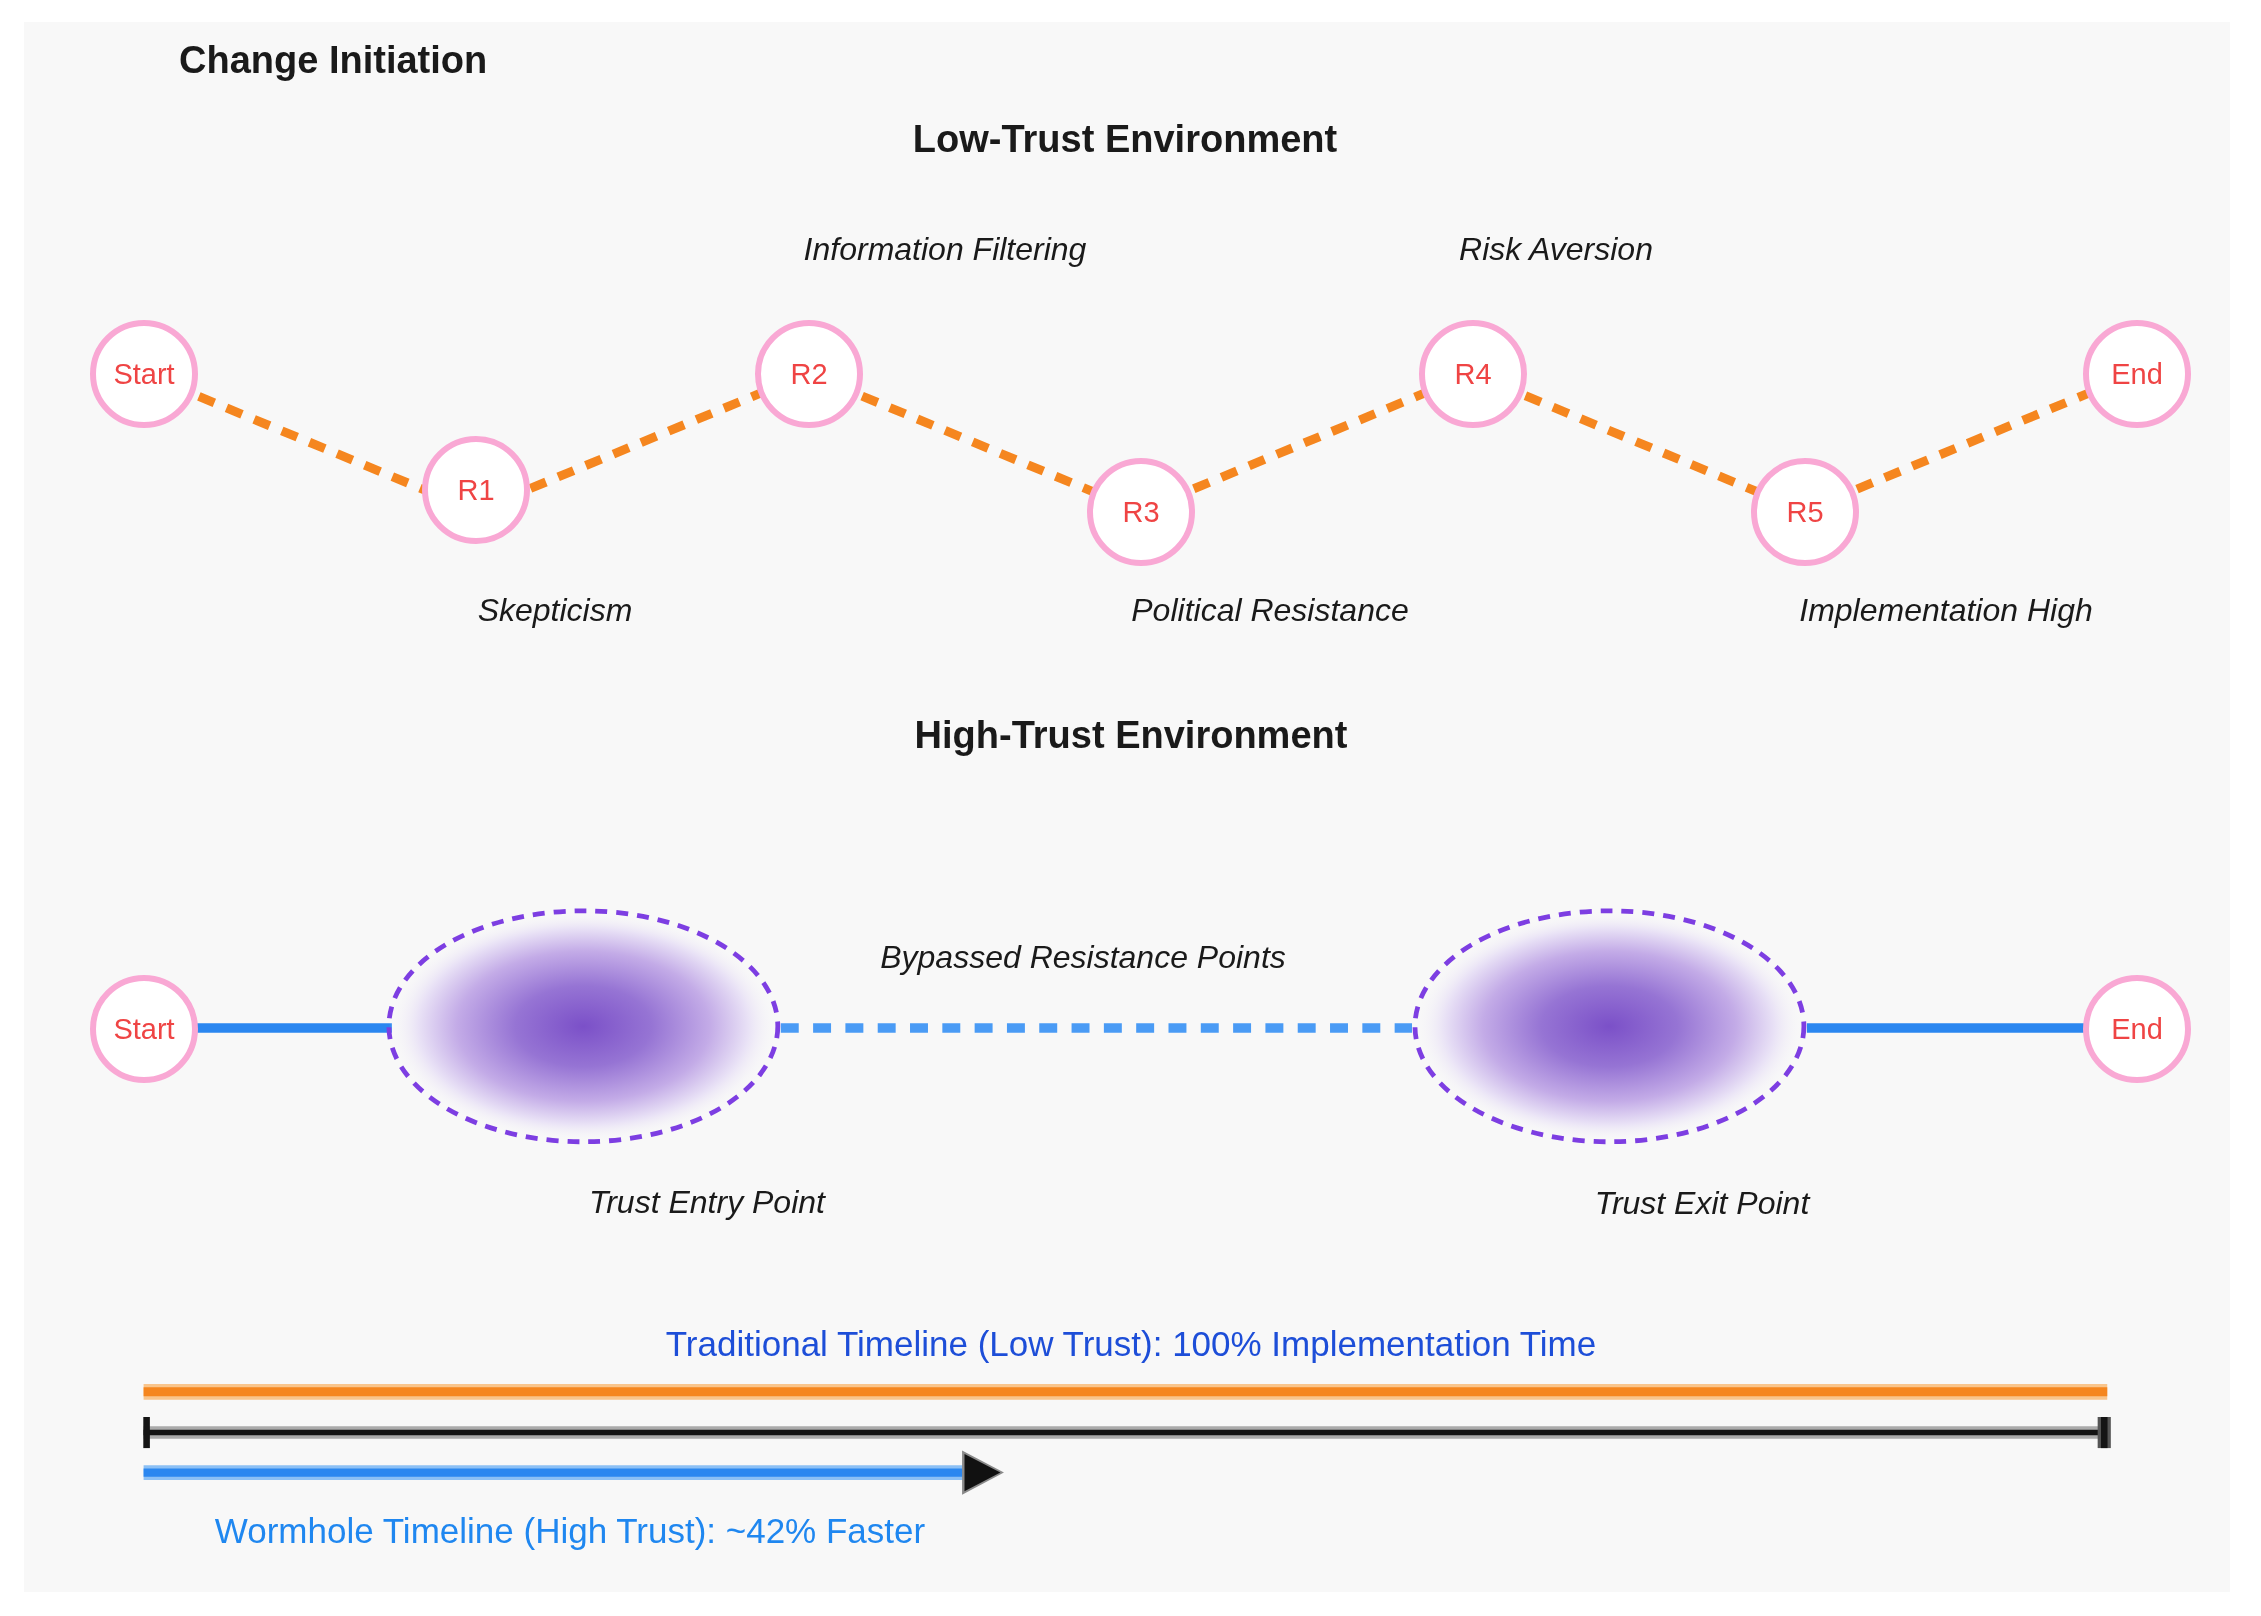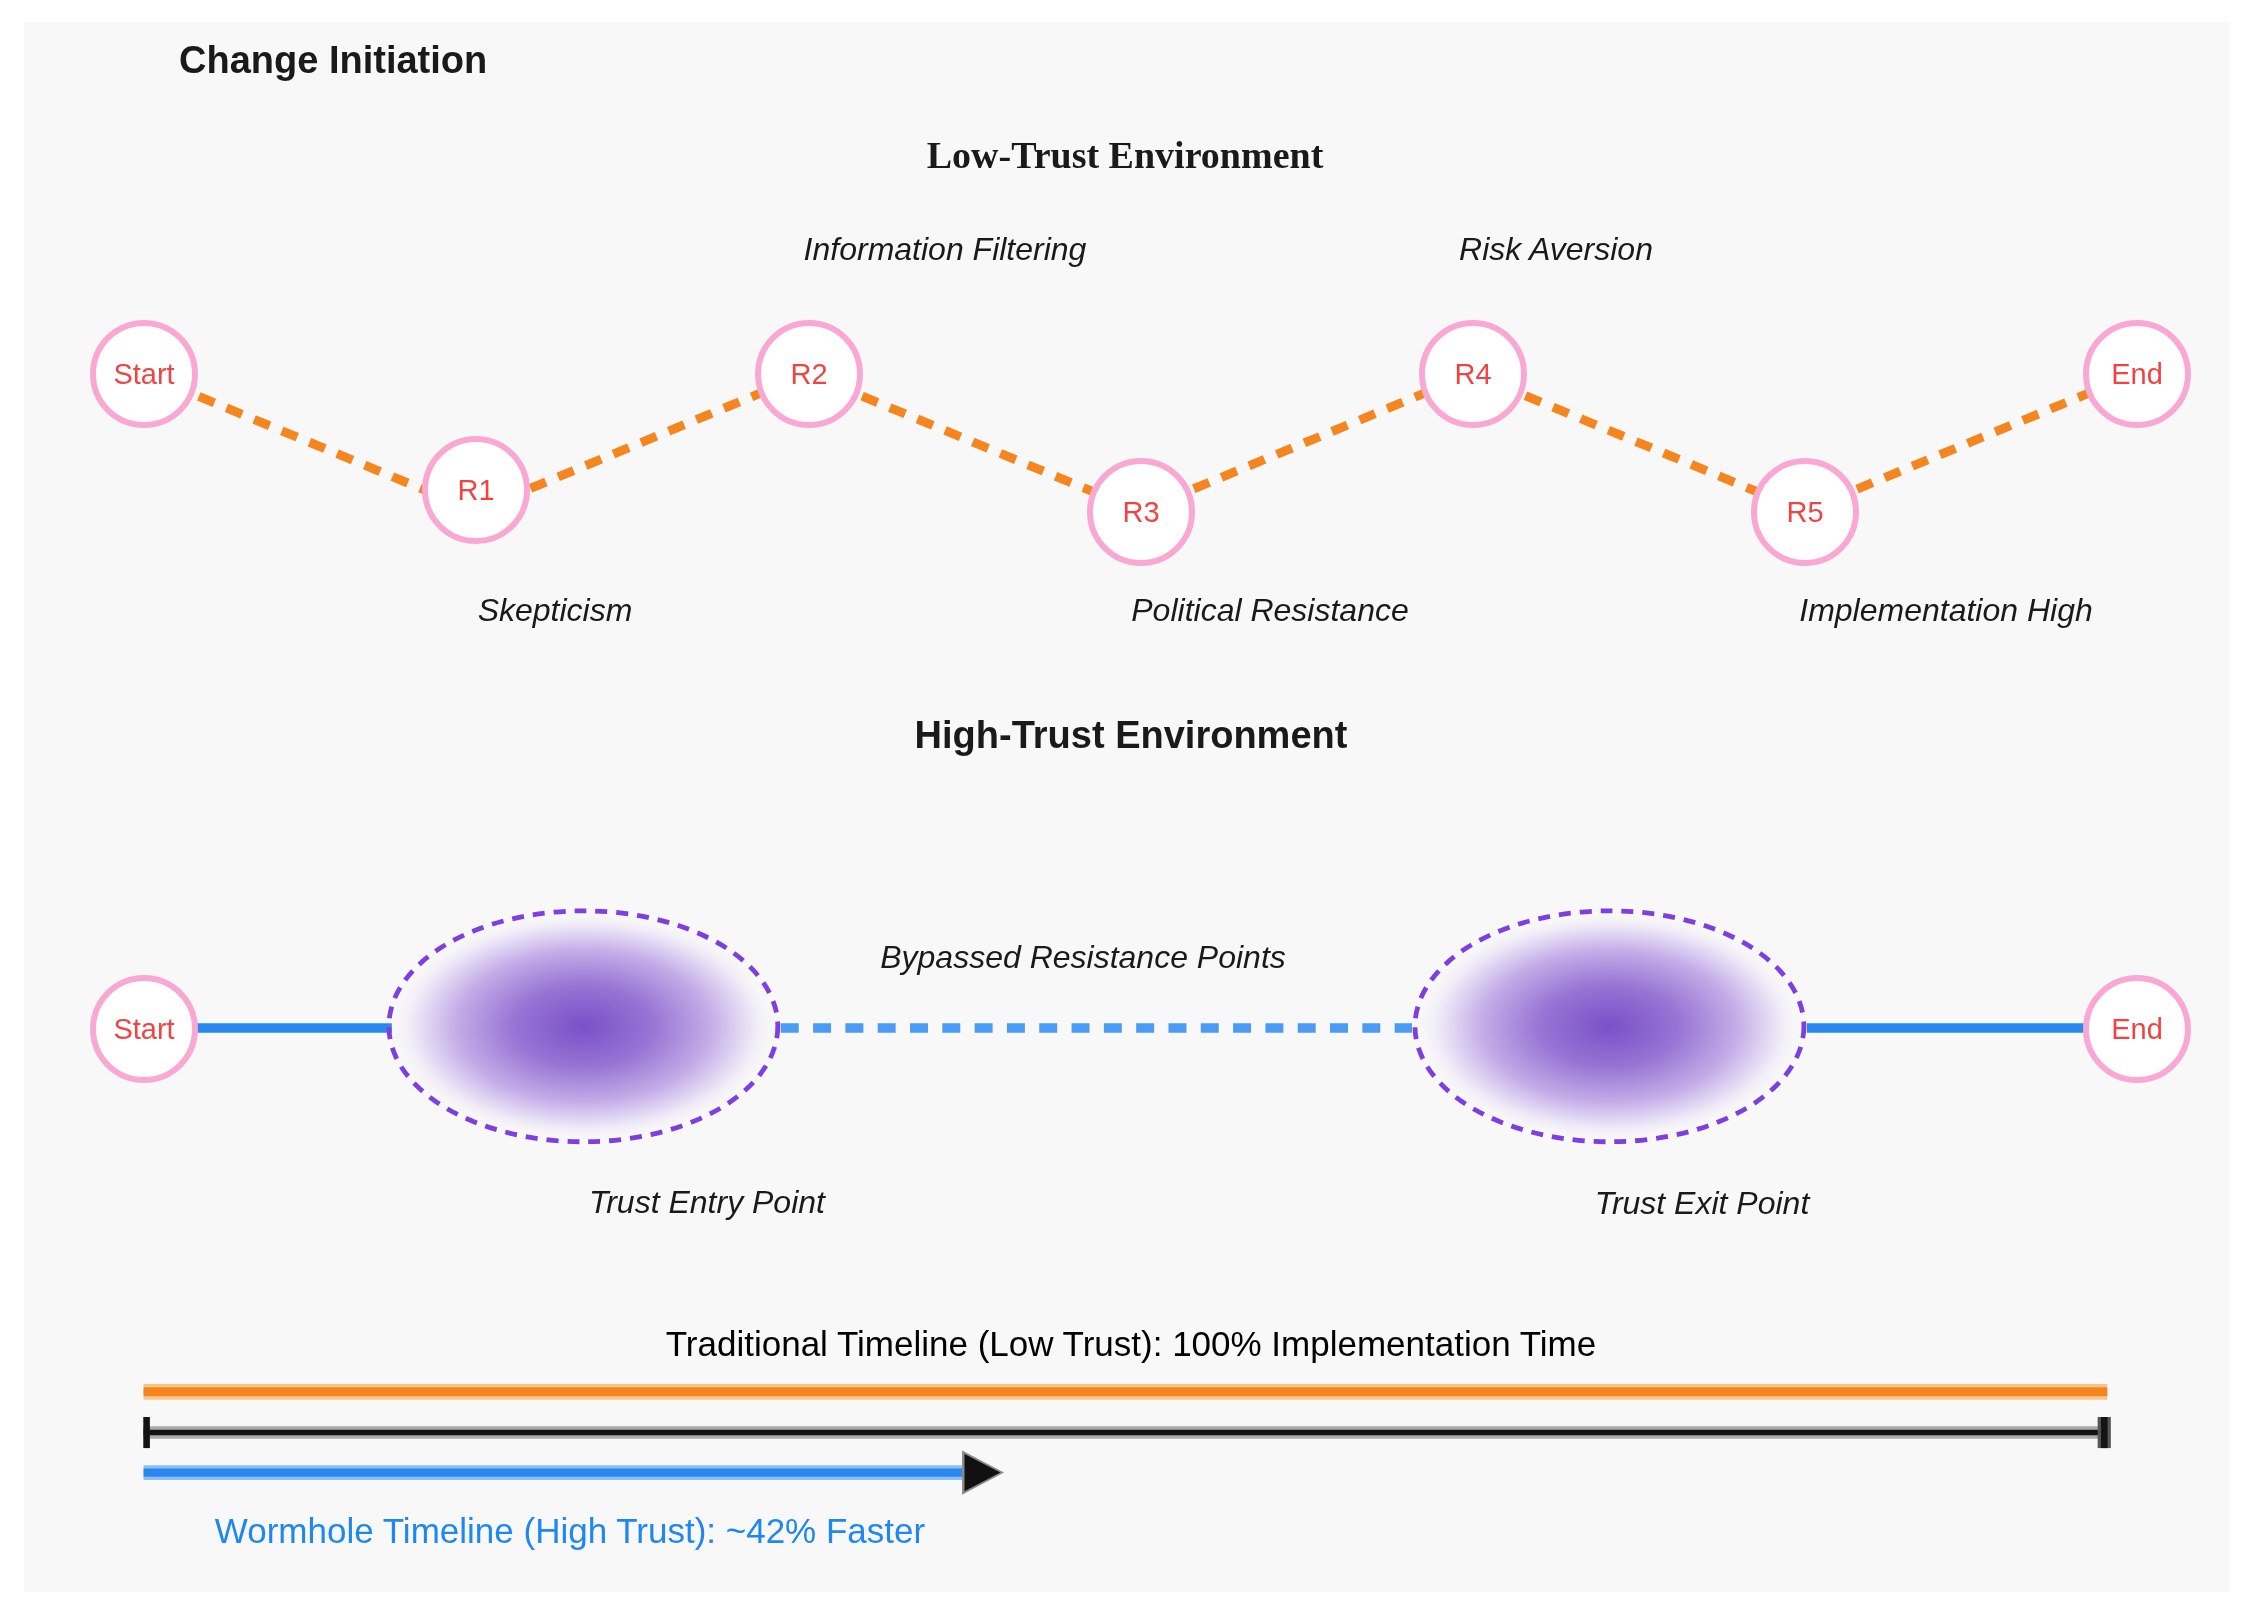--- a/index.html
+++ b/index.html
@@ -67,21 +67,21 @@
     <line x1="3517" y1="2368" x2="3517" y2="2420" stroke="#141414" stroke-width="11"></line>
 
     <line x1="240" y1="2461" x2="1618" y2="2461" stroke="#8cc0f5" stroke-width="25"></line>
     <line x1="240" y1="2461" x2="1618" y2="2461" stroke="#2b87f0" stroke-width="14"></line>
     <polygon points="1608,2424 1608,2498 1678,2461" fill="#8a8a8a"></polygon>
     <polygon points="1612,2430 1612,2492 1672,2461" fill="#111111"></polygon>
   </svg>
 
   <div class="abs hdr" style="left:147px;top:41px;">Change Initiation</div>
 
-  <div class="abs section-title centered" style="left:1125px;top:136px;font-family:Liberation Serif, serif;">Low-Trust Environment</div>
+  <div class="abs section-title centered" style="left:1125px;top:120px;">Low-Trust Environment</div>
 
   <div class="abs note centered" style="left:945px;top:233px;">Information Filtering</div>
   <div class="abs note centered" style="left:1556px;top:233px;">Risk Aversion</div>
   <div class="abs note centered" style="left:555px;top:594px;">Skepticism</div>
   <div class="abs note centered" style="left:1270px;top:594px;">Political Resistance</div>
   <div class="abs note centered" style="left:1946px;top:594px;">Implementation High</div>
 
   <div class="node" style="left:90px;top:320px;">Start</div>
   <div class="node" style="left:422px;top:436px;">R1</div>
   <div class="node" style="left:755px;top:320px;">R2</div>
@@ -93,16 +93,16 @@
   <div class="abs section-title centered" style="left:1131px;top:716px;">High-Trust Environment</div>
 
   <div class="abs note centered" style="left:1083px;top:941px;">Bypassed Resistance Points</div>
 
   <div class="node" style="left:90px;top:975px;">Start</div>
   <div class="node" style="left:2083px;top:975px;">End</div>
 
   <div class="abs note centered" style="left:707px;top:1186px;">Trust Entry Point</div>
   <div class="abs note centered" style="left:1702px;top:1187px;">Trust Exit Point</div>
 
-  <div class="abs tl-label centered" style="left:1131px;top:1326px;color:#000000;">Traditional Timeline (Low Trust): 100% Implementation Time</div>
+  <div class="abs tl-label centered" style="left:1131px;top:1326px;color:#1d4ed8;">Traditional Timeline (Low Trust): 100% Implementation Time</div>
   <div class="abs tl-label centered" style="left:570px;top:1513px;color:#1f87f0;">Wormhole Timeline (High Trust): ~42% Faster</div>
 </div>
 
 
 </body></html>

